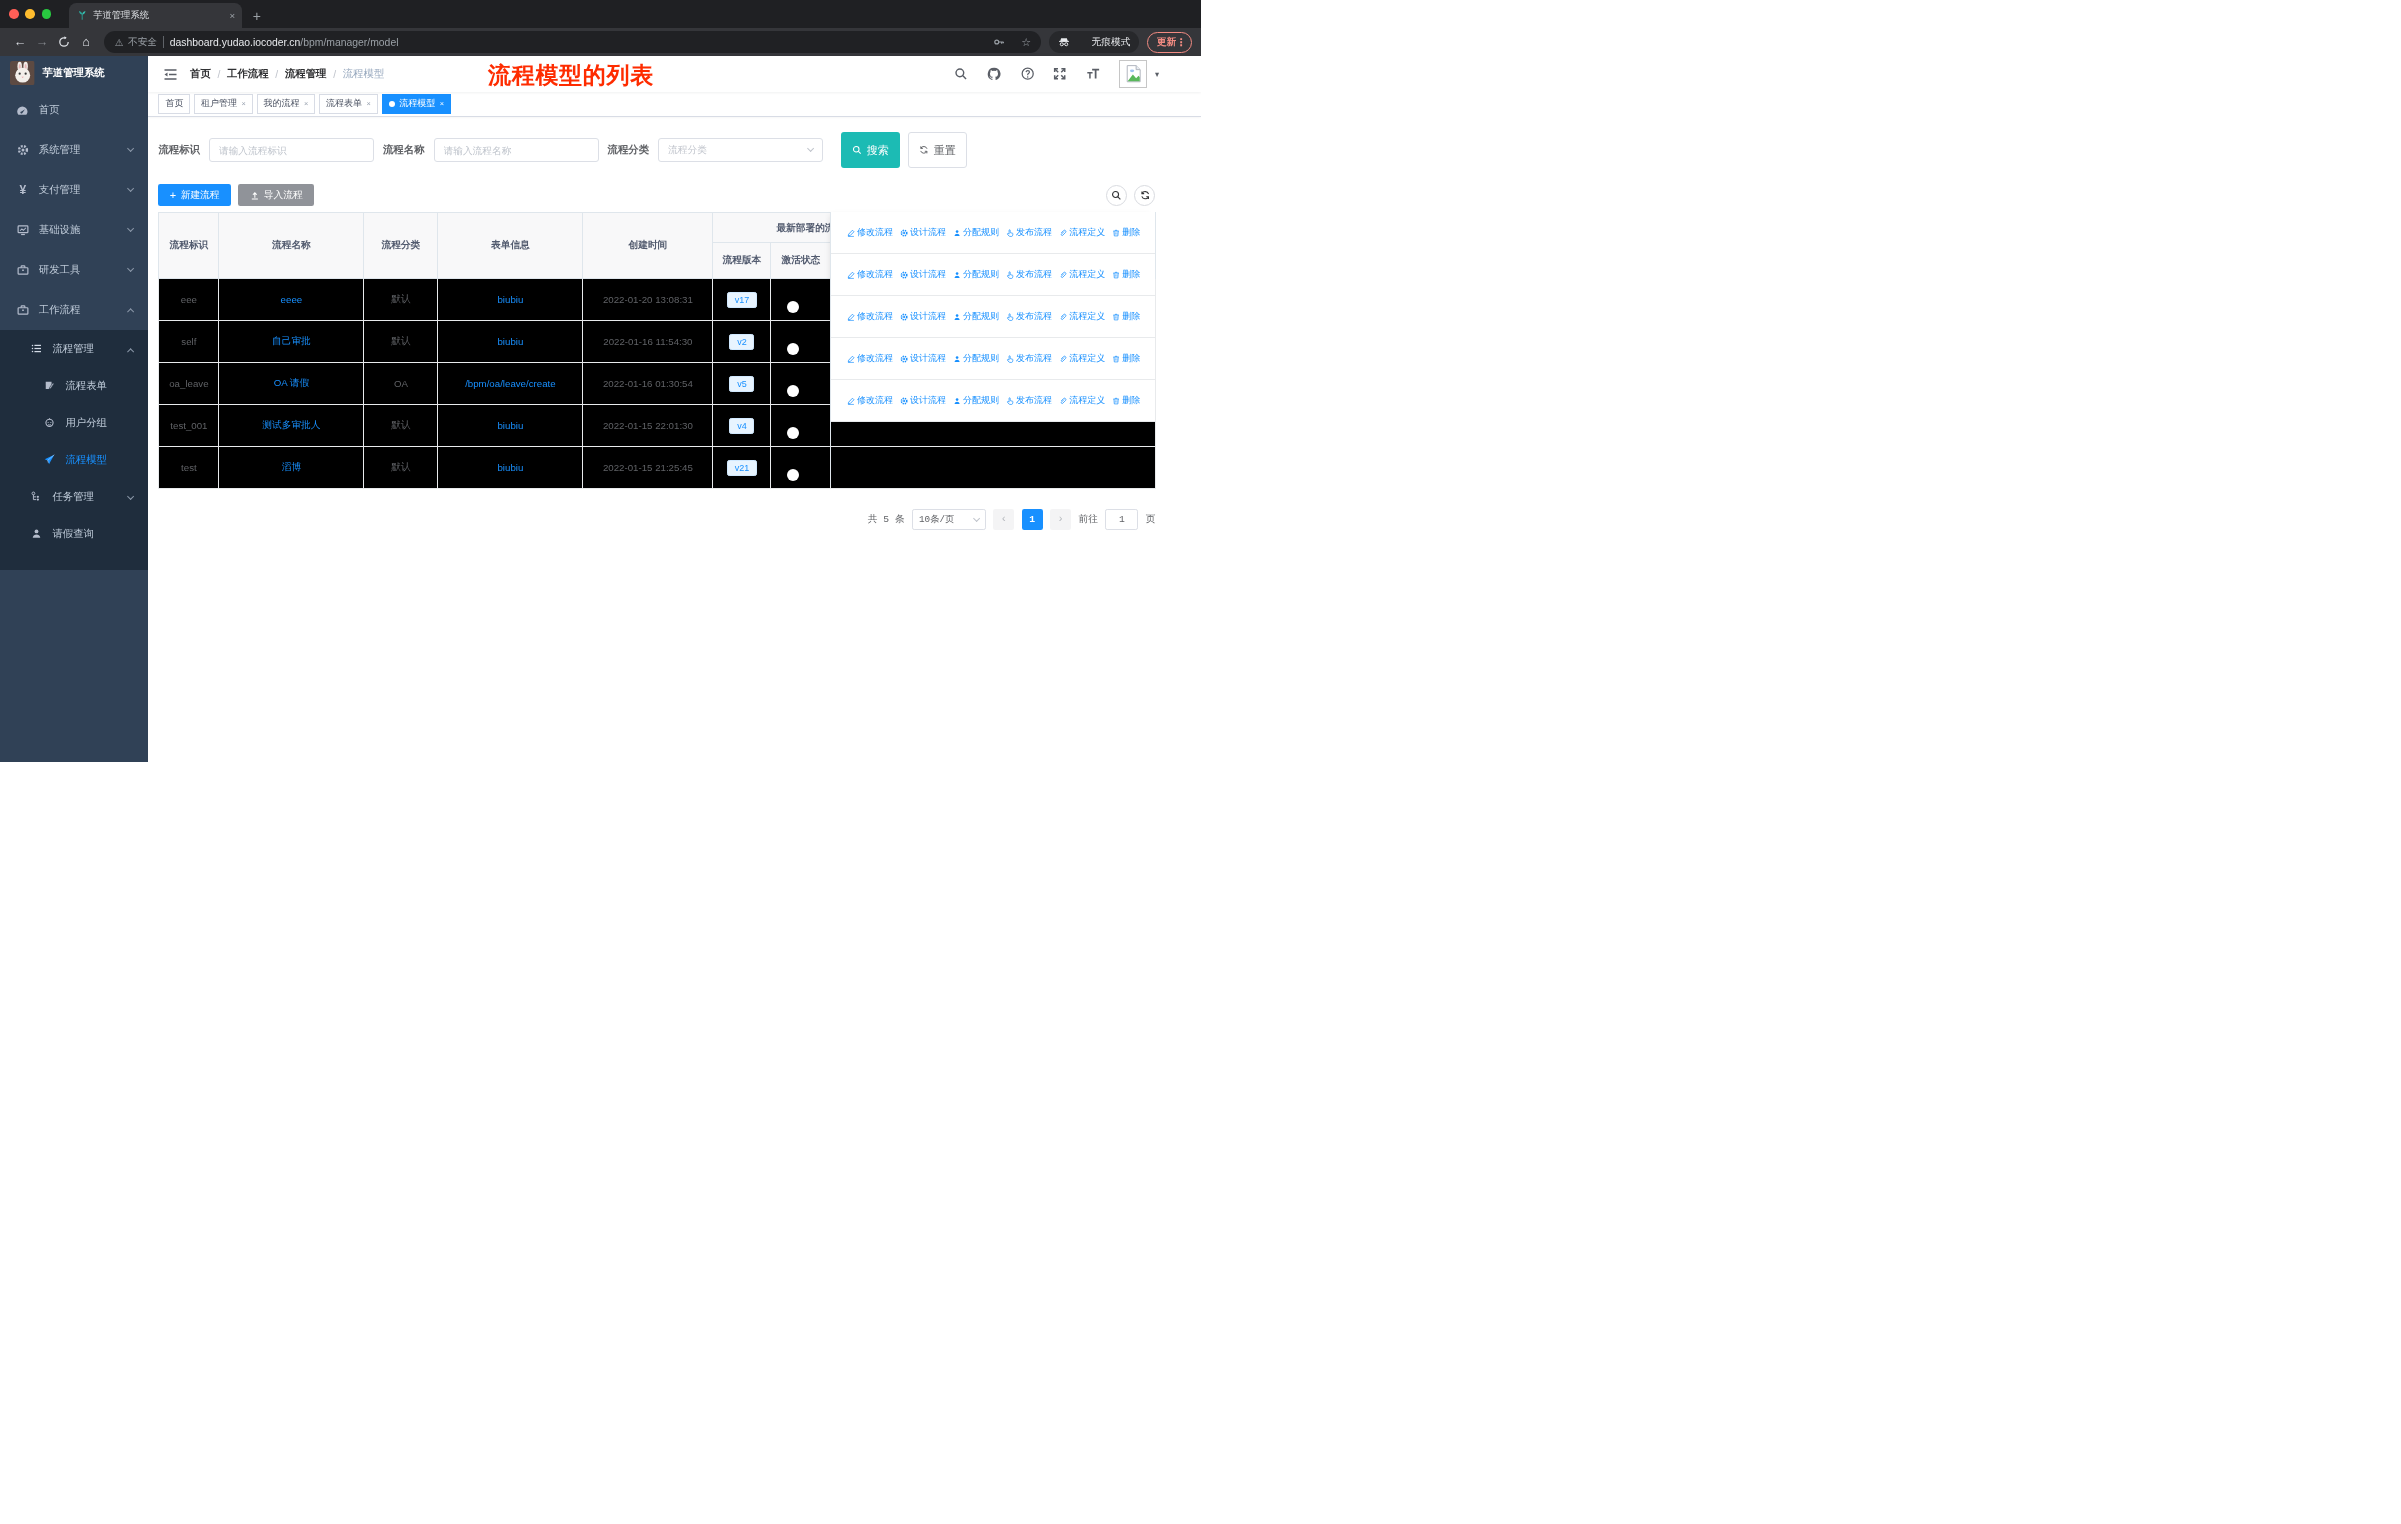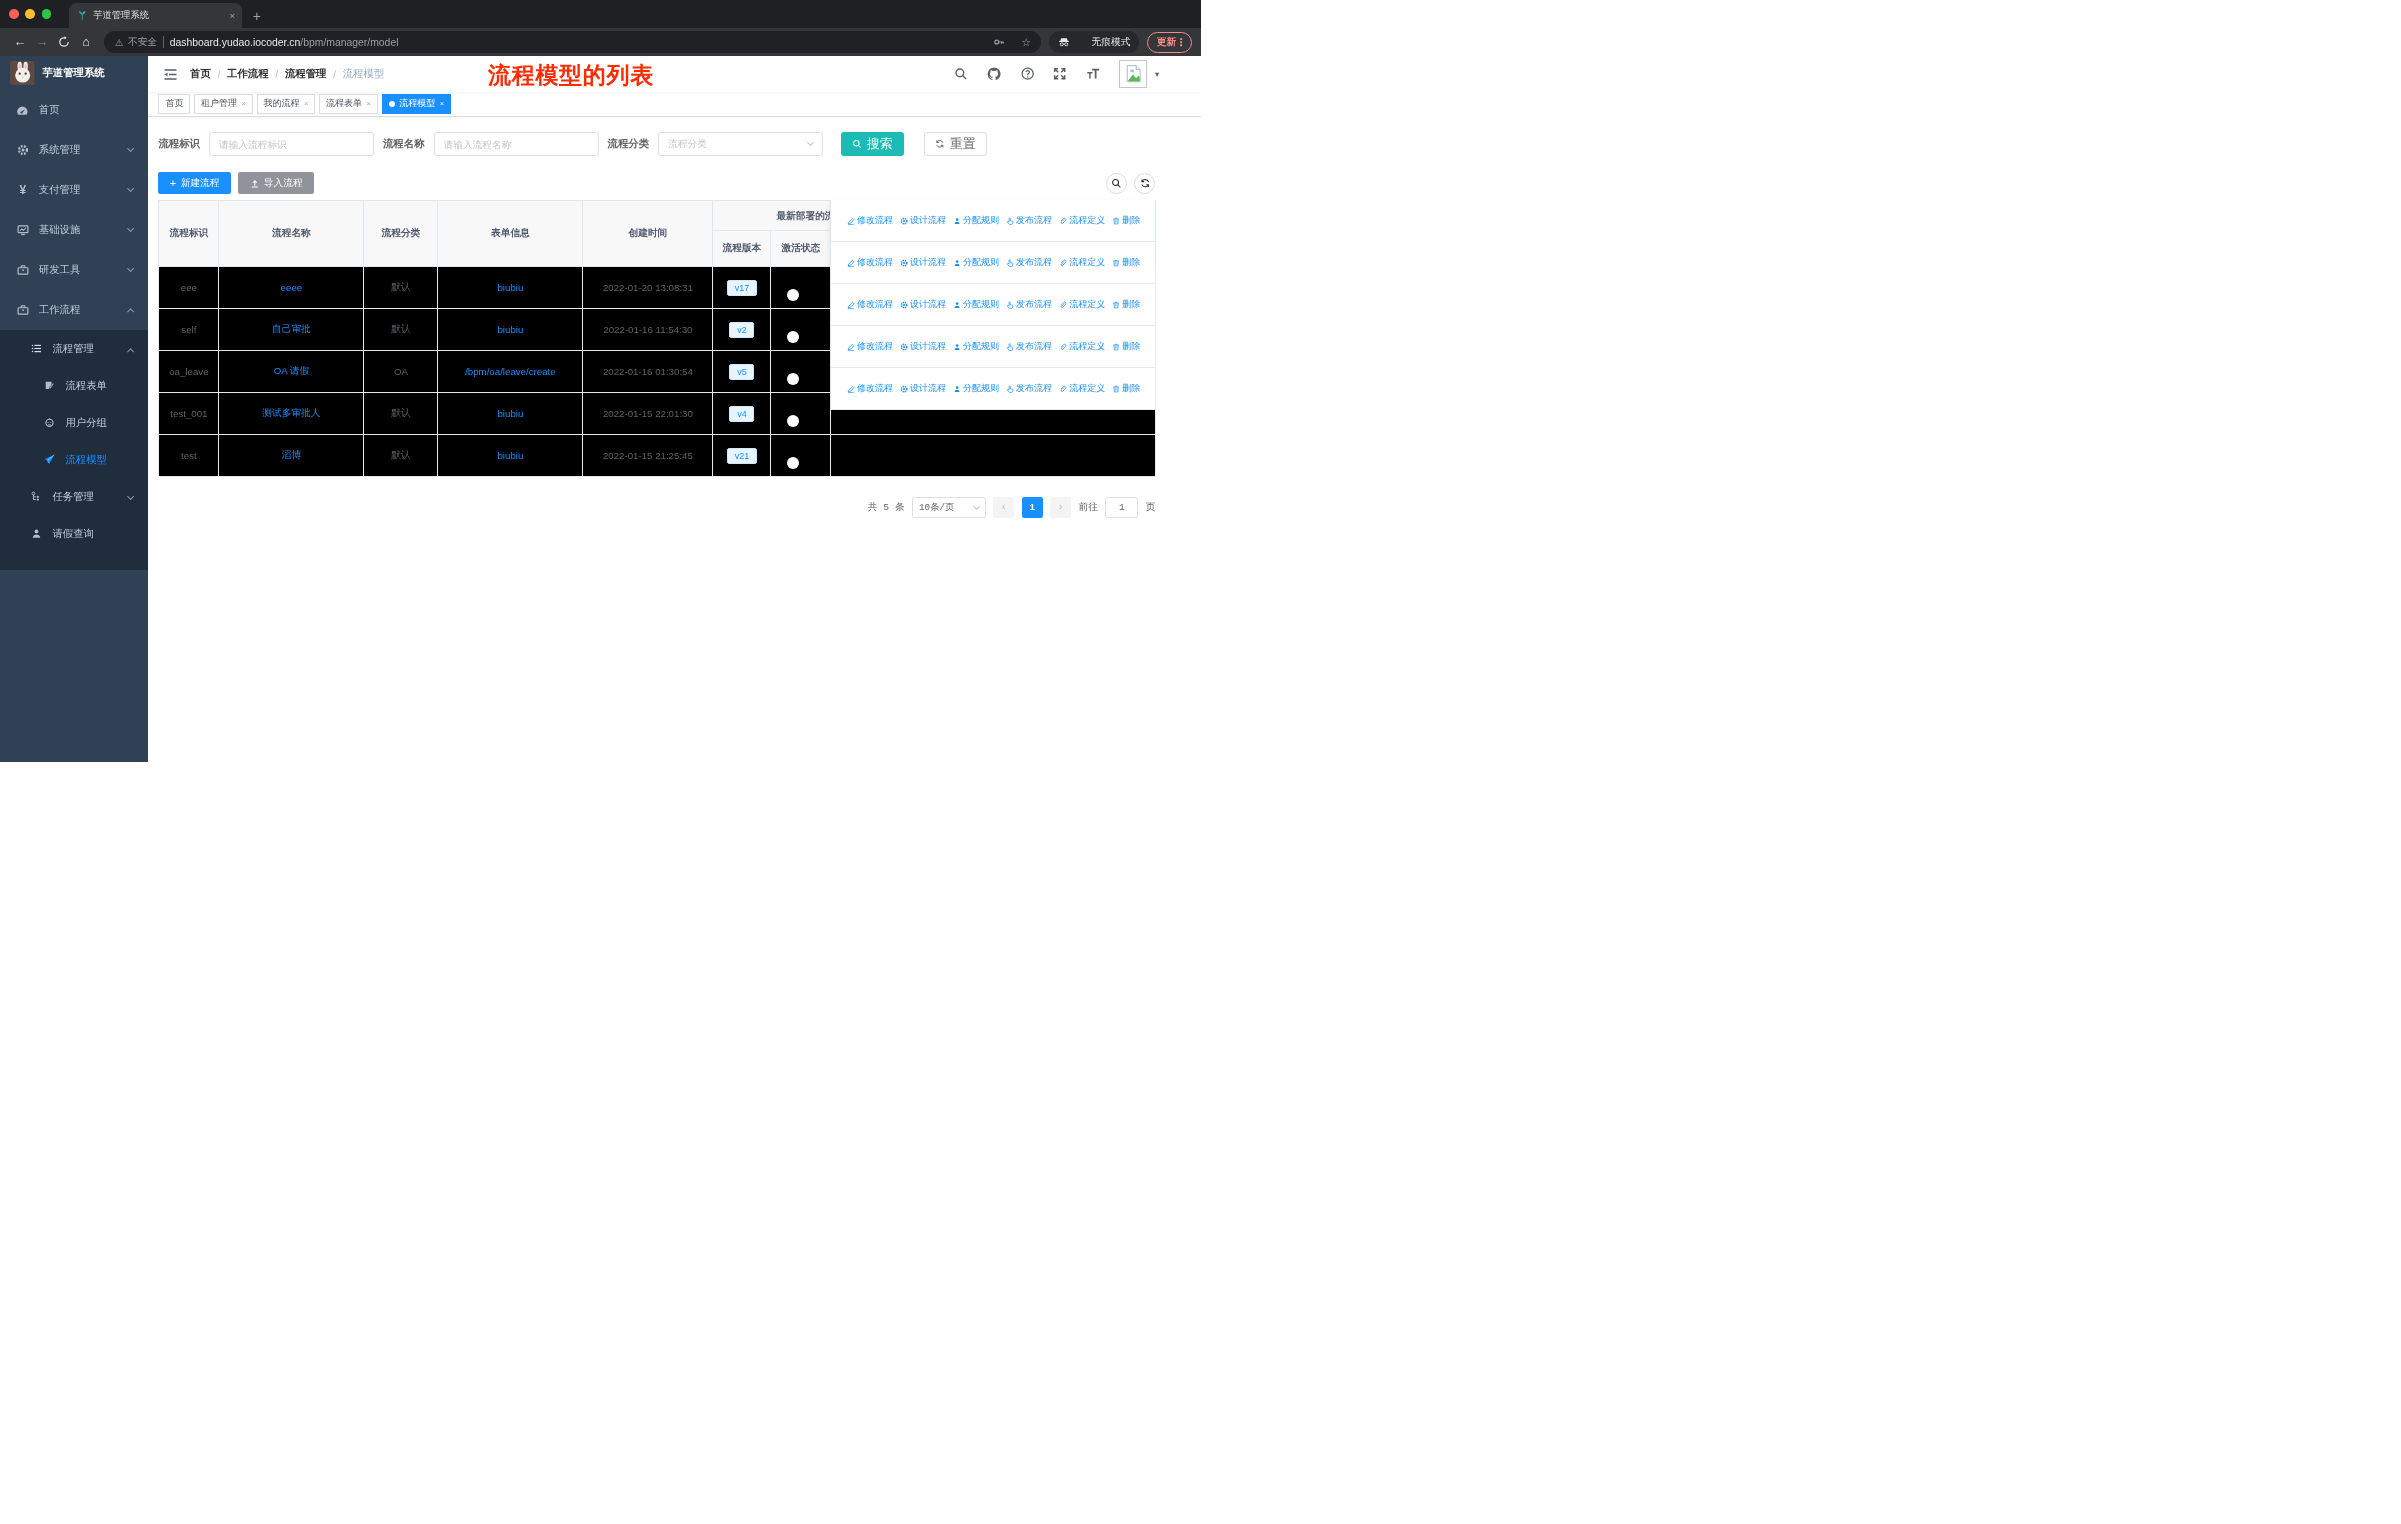--- a/index.html
+++ b/index.html
@@ -82,24 +82,24 @@
   .filters { display:flex; align-items:center; }
   .flabel { font-size:10.4px; font-weight:600; color:#606266; margin:0 9px 0 0; }
   .flabel + .fctl { margin-right:9px; }
   .fctl { width:165px; height:24px; border:0.7px solid #dcdfe6; border-radius:3px; background:#fff;
     font-size:9.7px; color:#606266; padding:0 9px; display:flex; align-items:center; }
   input.fctl::placeholder { color:#bfc4cc; }
   input.fctl { outline:none; }
   .fselect { justify-content:space-between; color:#c0c4cc; }
   .schev { width:5.2px; height:5.2px; border-right:1.1px solid #c0c4cc; border-bottom:1.1px solid #c0c4cc;
     transform:rotate(45deg); margin-top:-2.2px; }
-  .btn { height:24px; border-radius:3px; font-size:13px; display:inline-flex; align-items:center;
+  .btn { height:36px; border-radius:3px; font-size:11px; display:inline-flex; align-items:center;
     justify-content:center; gap:4.5px; padding:0 10.4px; border:0.7px solid transparent; }
   .btn-cyan { background:#1CBBB4; color:#fff; margin-left:9px; }
-  .btn-plain { background:#fff; border-color:#dcdfe6; color:#606266; margin-left:20px; }
+  .btn-plain { background:#fff; border-color:#dcdfe6; color:#606266; margin-left:8px; }
 
   
   .toprow { margin-top:16.4px; display:flex; align-items:center; width:997px; }
   .btn-sm { height:22px; border-radius:2.2px; font-size:9.7px; padding:0 10.4px; }
   .btn-blue { background:#1890ff; color:#fff; }
   .btn-gray { background:#909399; color:#fff; margin-left:7.4px; }
   .plus { font-size:11px; font-weight:400; }
   .circles { margin-left:auto; display:flex; gap:7.4px; }
   .cbtn { width:21px; height:21px; border-radius:50%; border:0.7px solid #d9dbe0; background:#fff;
     display:flex; align-items:center; justify-content:center; color:#303133; }

